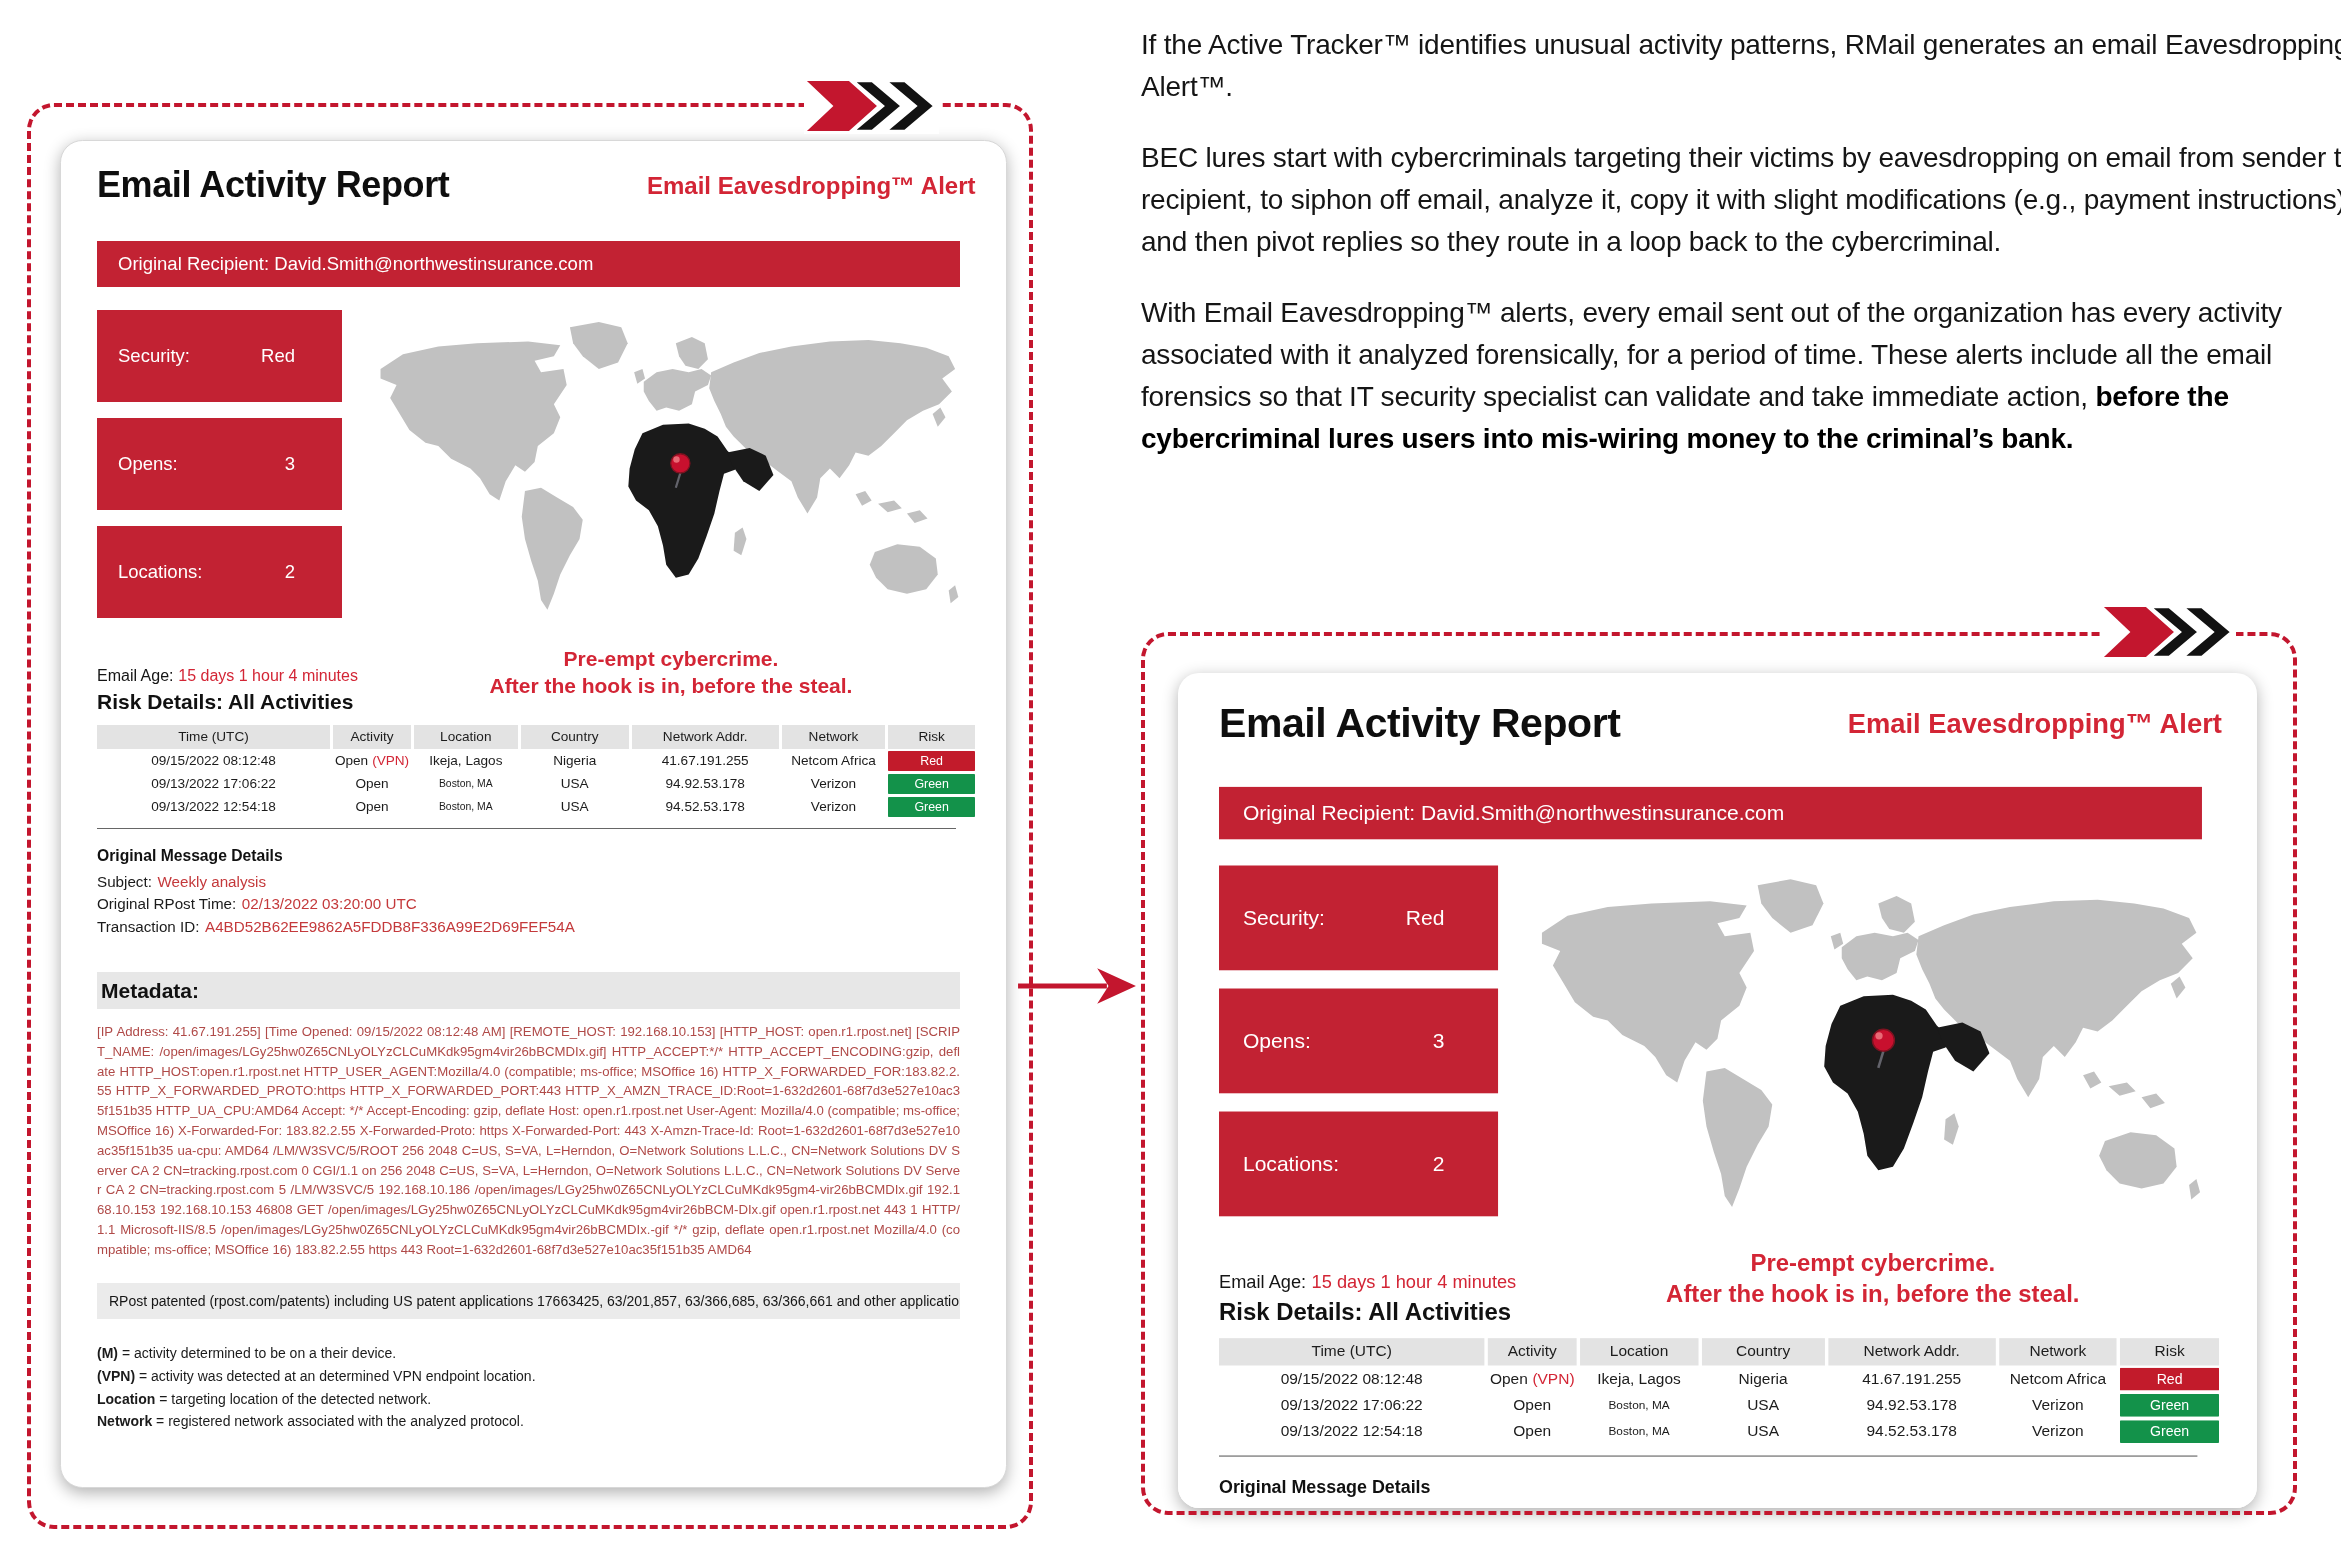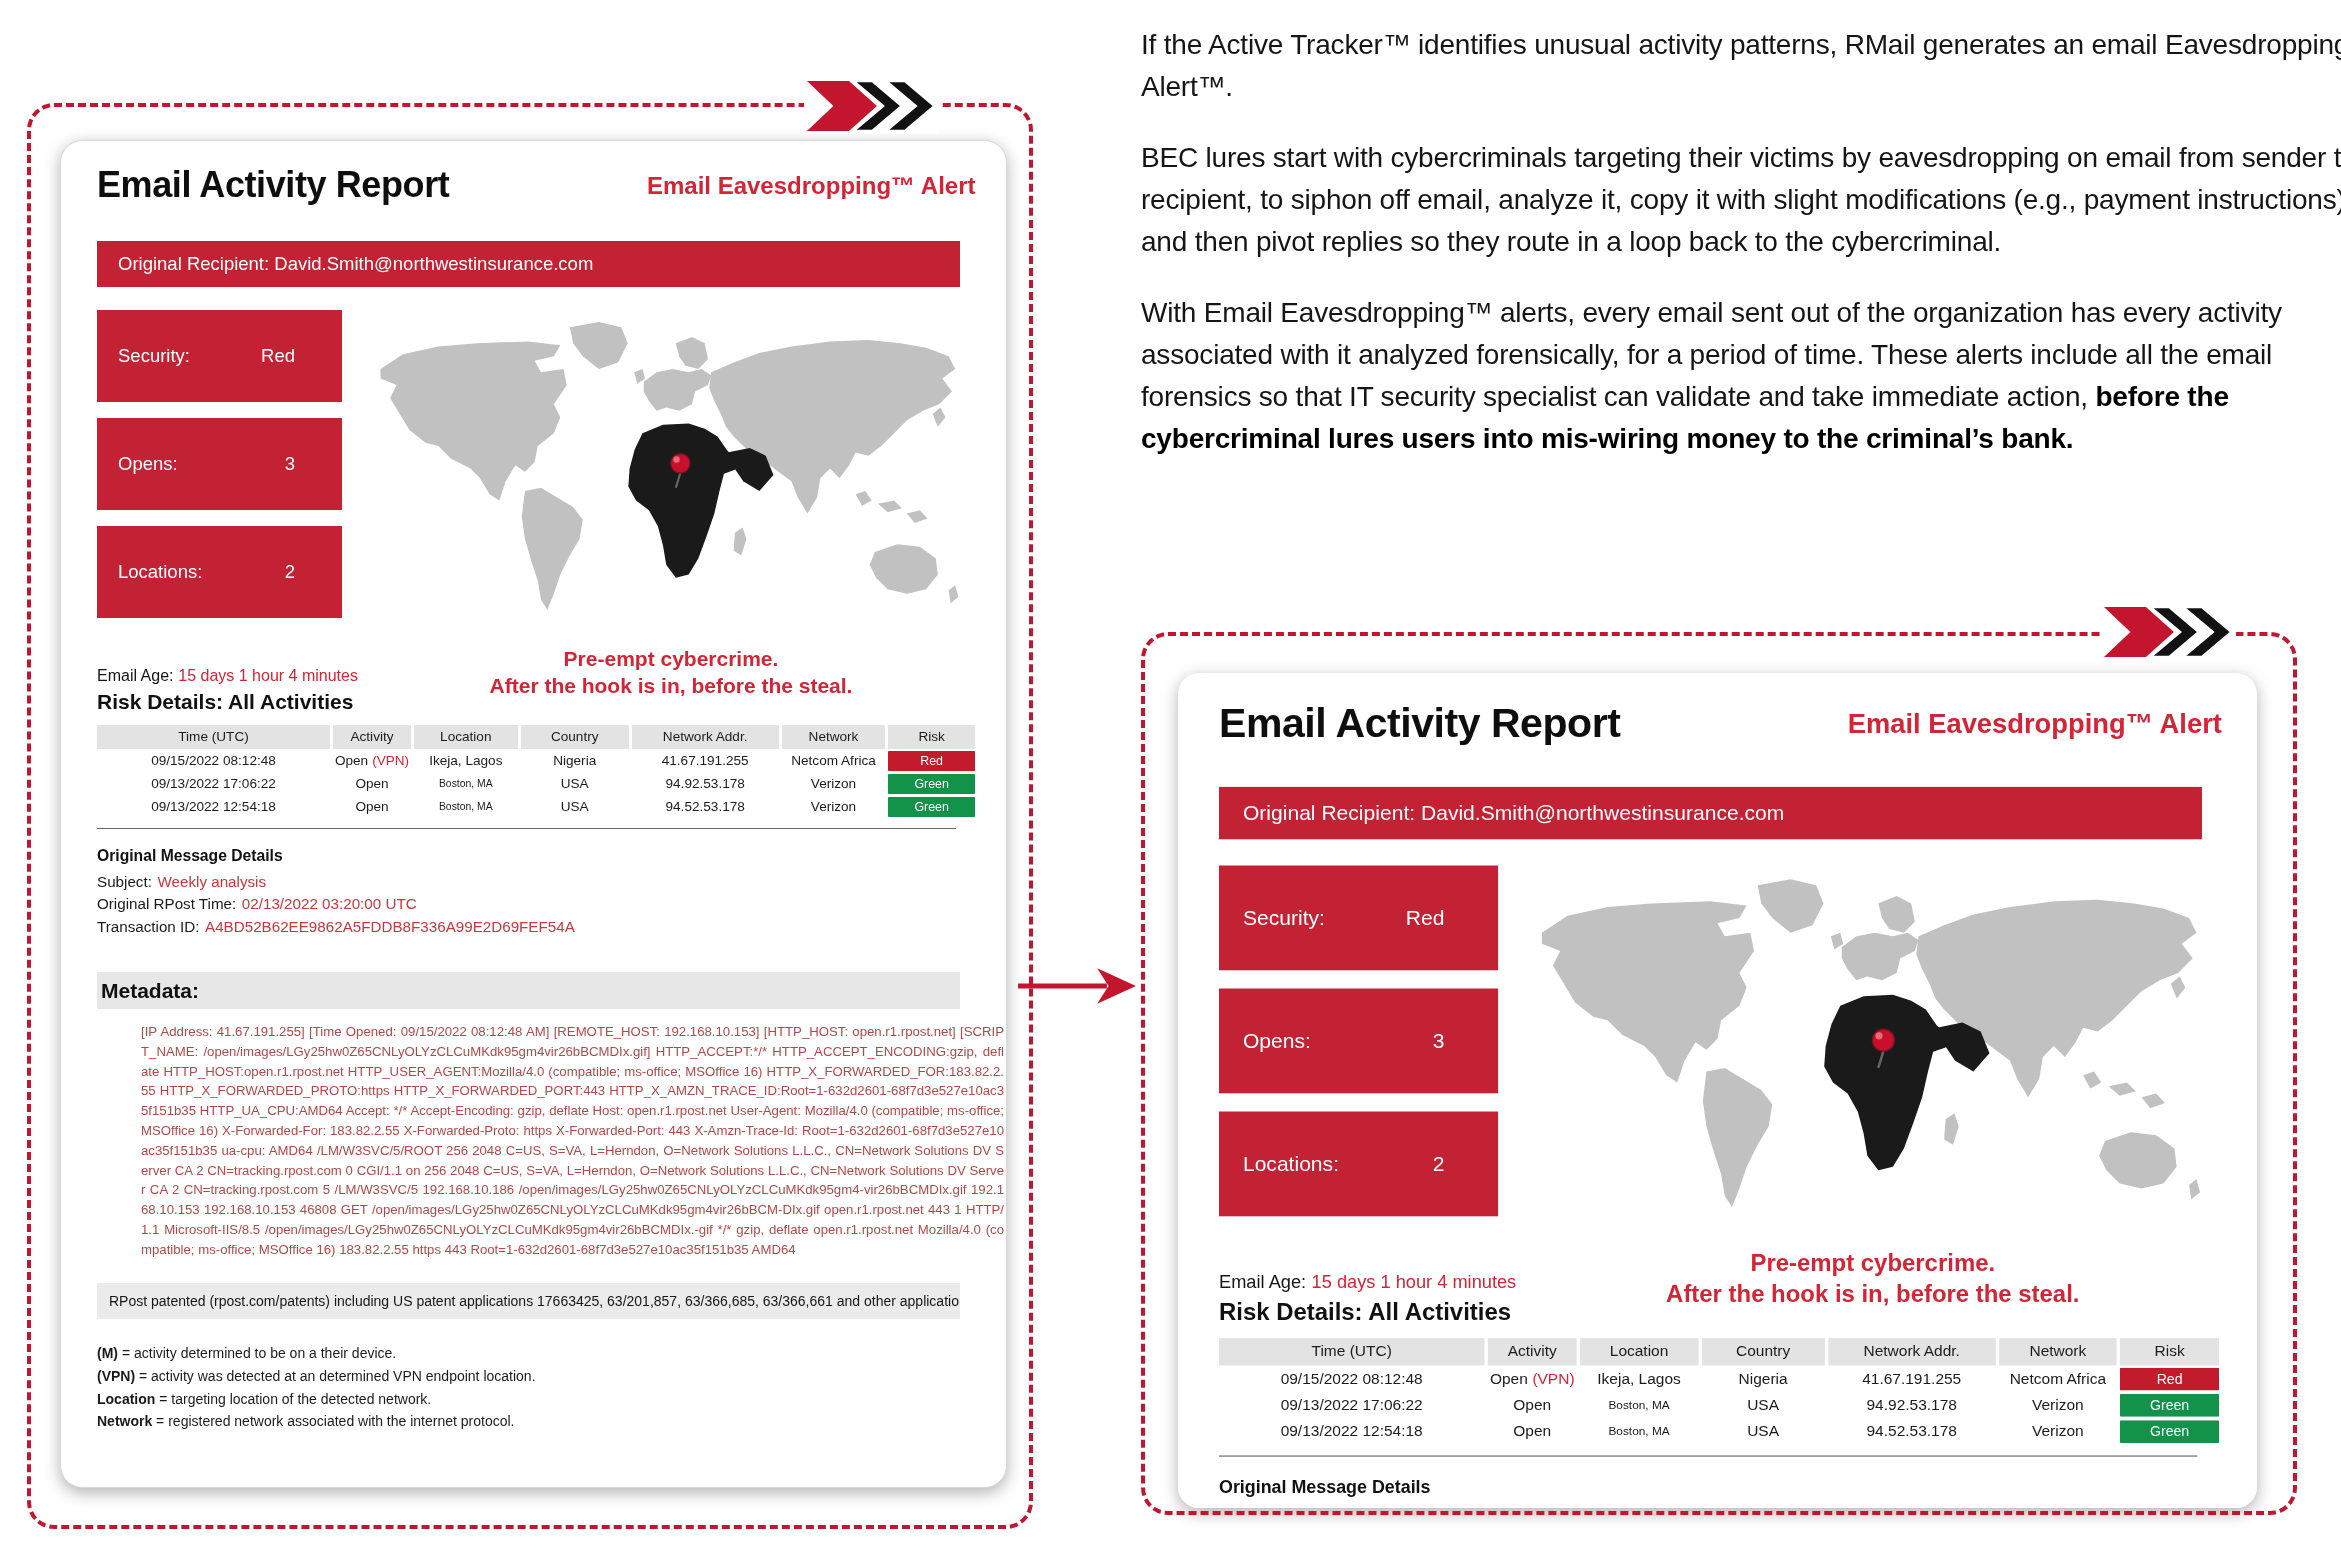--- a/index.html
+++ b/index.html
@@ -79,21 +79,21 @@
   .hr1{position:absolute;left:36px;top:687px;width:859px;border-top:1.6px solid #666;}
 
   .omd{position:absolute;left:36px;top:706px;font-size:15.7px;font-weight:700;color:#111;}
   .kv{position:absolute;left:36px;font-size:15.2px;color:#1b1b1b;}
   .kv .val{color:#C4393B;margin-left:5.6px;}
   .kv1{top:732px;} .kv2{top:754px;} .kv3{top:777px;}
 
   .metaband{position:absolute;left:36px;top:831px;width:863px;height:37px;background:#E7E7E7;
     font-size:21px;font-weight:600;line-height:37px;padding-left:4px;box-sizing:border-box;color:#111;}
   .metatext{position:absolute;left:36px;top:881px;width:863px;font-size:13.2px;line-height:1.5;
-    color:var(--meta);text-align:justify;word-break:break-all;margin-left:44px;}
+    color:var(--meta);text-align:justify;word-break:break-all;}
   .patentband{position:absolute;left:36px;top:1142px;width:863px;height:36px;background:#EBEBEB;
     font-size:14px;line-height:36px;padding-left:12px;box-sizing:border-box;color:#161616;white-space:nowrap;overflow:hidden;}
   .footnotes{position:absolute;left:36px;top:1201px;font-size:14px;line-height:1.63;color:#1b1b1b;}
   .footnotes strong{font-weight:700;}
 </style>
 </head>
 <body>
 
 <div class="page">
 
@@ -246,21 +246,21 @@
     </div>
 
     <div class="metaband">Metadata:</div>
     <div class="metatext">[IP Address: 41.67.191.255] [Time Opened: 09/15/2022 08:12:48 AM] [REMOTE_HOST: 192.168.10.153] [HTTP_HOST: open.r1.rpost.net] [SCRIPT_NAME: /open/images/LGy25hw0Z65CNLyOLYzCLCuMKdk95gm4vir26bBCMDIx.gif] HTTP_ACCEPT:*/* HTTP_ACCEPT_ENCODING:gzip, deflate HTTP_HOST:open.r1.rpost.net HTTP_USER_AGENT:Mozilla/4.0 (compatible; ms-office; MSOffice 16) HTTP_X_FORWARDED_FOR:183.82.2.55 HTTP_X_FORWARDED_PROTO:https HTTP_X_FORWARDED_PORT:443 HTTP_X_AMZN_TRACE_ID:Root=1-632d2601-68f7d3e527e10ac35f151b35 HTTP_UA_CPU:AMD64 Accept: */* Accept-Encoding: gzip, deflate Host: open.r1.rpost.net User-Agent: Mozilla/4.0 (compatible; ms-office; MSOffice 16) X-Forwarded-For: 183.82.2.55 X-Forwarded-Proto: https X-Forwarded-Port: 443 X-Amzn-Trace-Id: Root=1-632d2601-68f7d3e527e10ac35f151b35 ua-cpu: AMD64 /LM/W3SVC/5/ROOT 256 2048 C=US, S=VA, L=Herndon, O=Network Solutions L.L.C., CN=Network Solutions DV Server CA 2 CN=tracking.rpost.com 0 CGI/1.1 on 256 2048 C=US, S=VA, L=Herndon, O=Network Solutions L.L.C., CN=Network Solutions DV Server CA 2 CN=tracking.rpost.com 5 /LM/W3SVC/5 192.168.10.186 /open/images/LGy25hw0Z65CNLyOLYzCLCuMKdk95gm4-vir26bBCMDIx.gif 192.168.10.153 192.168.10.153 46808 GET /open/images/LGy25hw0Z65CNLyOLYzCLCuMKdk95gm4vir26bBCM-DIx.gif open.r1.rpost.net 443 1 HTTP/1.1 Microsoft-IIS/8.5 /open/images/LGy25hw0Z65CNLyOLYzCLCuMKdk95gm4vir26bBCMDIx.-gif */* gzip, deflate open.r1.rpost.net Mozilla/4.0 (compatible; ms-office; MSOffice 16) 183.82.2.55 https 443 Root=1-632d2601-68f7d3e527e10ac35f151b35 AMD64</div>
     <div class="patentband">RPost patented (rpost.com/patents) including US patent applications 17663425, 63/201,857, 63/366,685, 63/366,661 and other applications.</div>
 
     <div class="footnotes">
       <div><strong>(M)</strong><span> = activity determined to be on a their device.</span></div>
       <div><strong>(VPN)</strong><span> = activity was detected at an determined VPN endpoint location.</span></div>
       <div><strong>Location</strong><span> = targeting location of the detected network.</span></div>
-      <div><strong>Network</strong><span> = registered network associated with the internet protocol.</span></div>
+      <div><strong>Network</strong><span> = registered network associated with the analyzed protocol.</span></div>
     </div>
   </div>
 
   <div class="card2-clip">
     <div class="card">
       <div class="card-head">
         <div class="card-title">Email Activity Report</div>
         <div class="card-alert">Email Eavesdropping™ Alert</div>
       </div>
       <div class="banner">Original Recipient: David.Smith@northwestinsurance.com</div>

